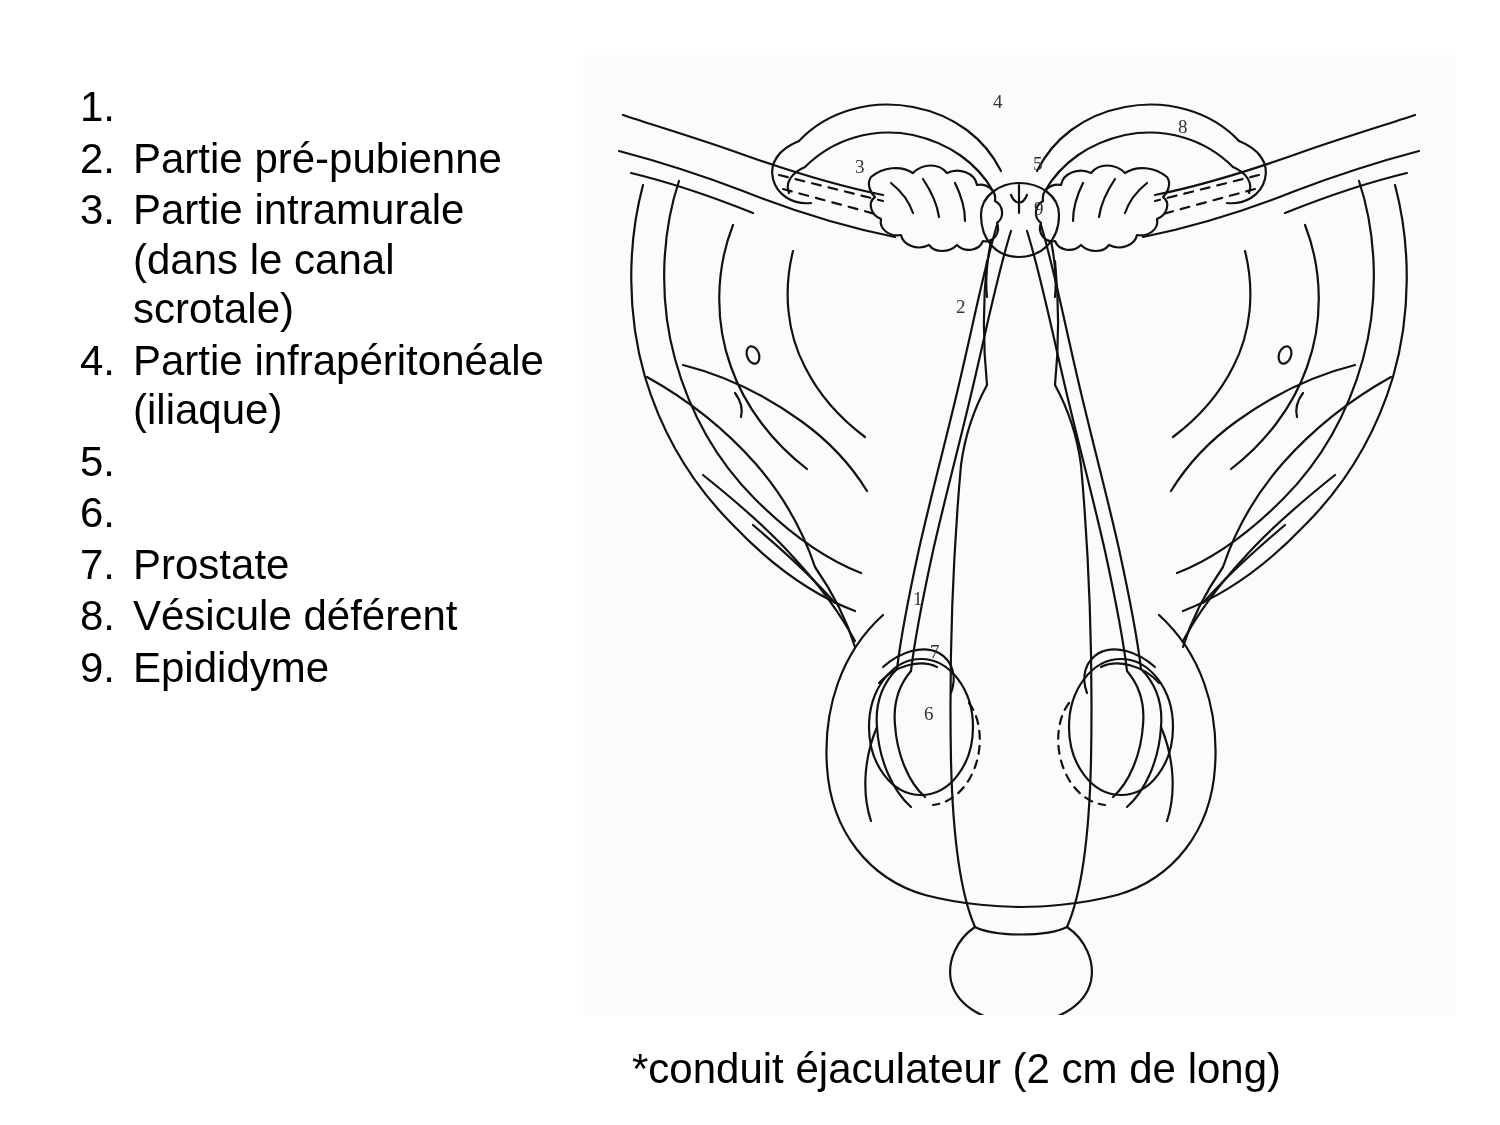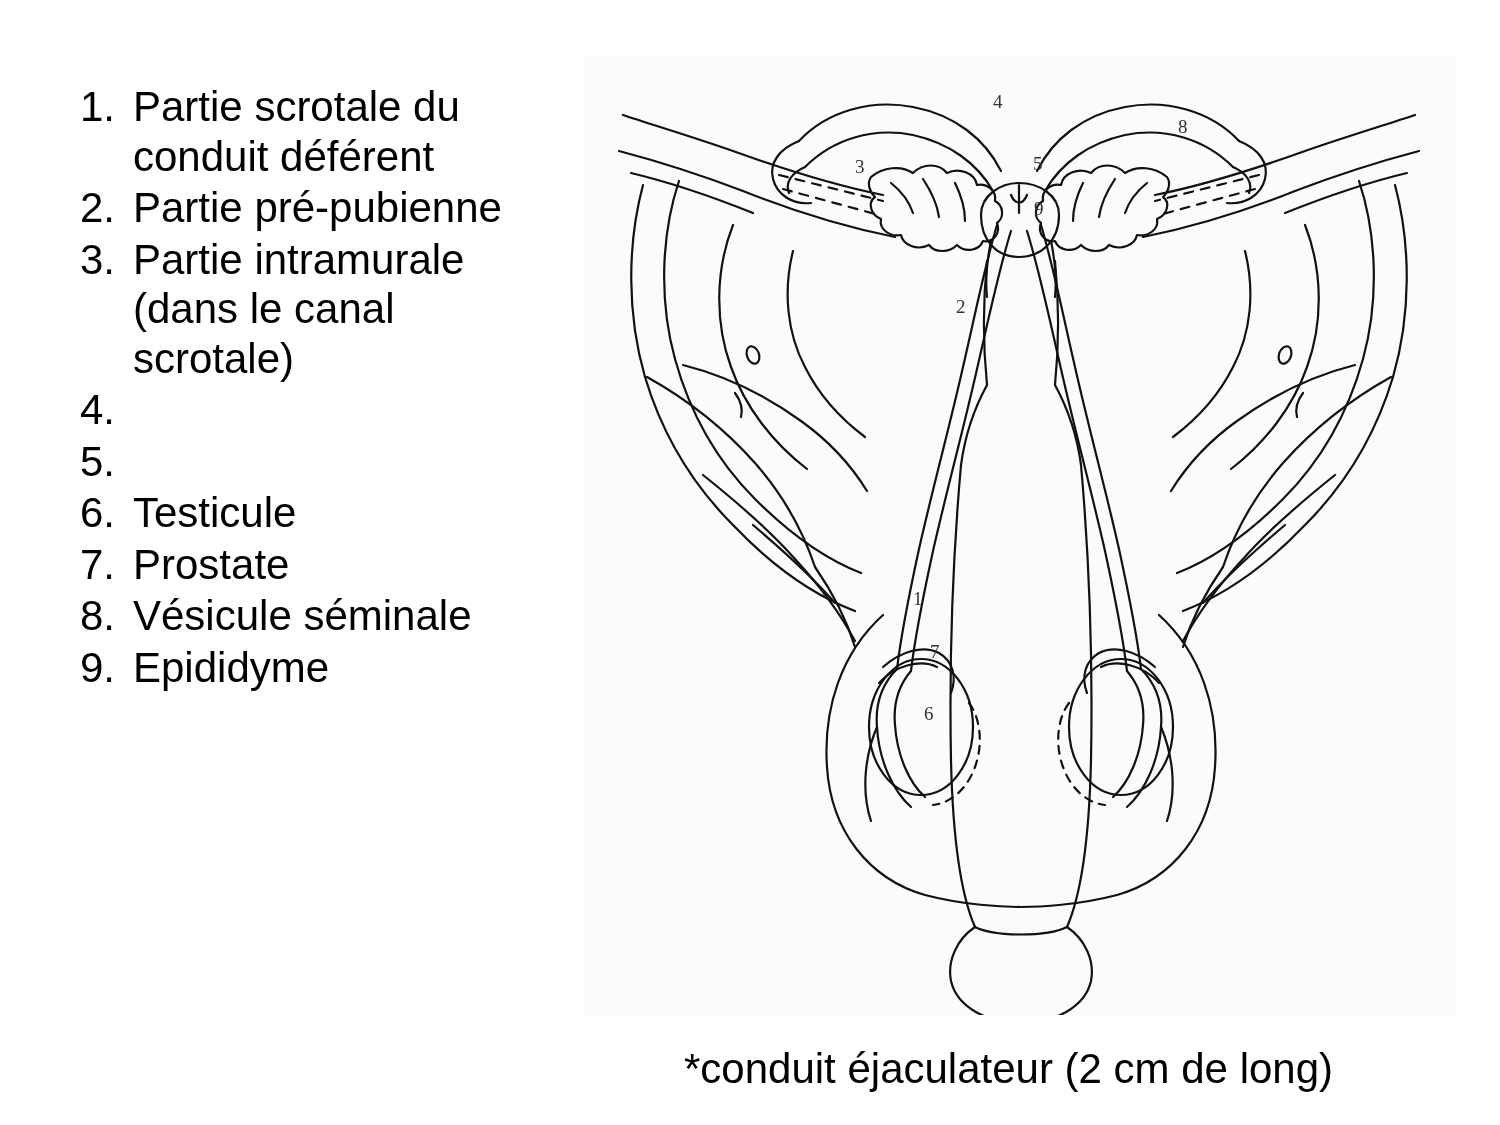--- a/index.html
+++ b/index.html
@@ -66,62 +66,61 @@
   }
   .fig-num {
     font-family: "Liberation Serif", serif;
     font-size: 19px;
     fill: #333333;
   }
 
   
   .footnote {
     position: absolute;
-    left: 684px;
+    left: 632px;
     top: 1046px;
     font-size: 42px;
     line-height: 1.1;
     white-space: nowrap;
   }
 </style>
 </head>
 <body>
 
 <div class="slide">
 
   <ol class="legend-list">
     <li class="legend-item">
       <span class="legend-num">1.</span>
-      <span class="legend-label">Partie scrotale du conduit déférent</span>
     </li>
     <li class="legend-item">
       <span class="legend-num">2.</span>
       <span class="legend-label">Partie pré-pubienne</span>
     </li>
     <li class="legend-item">
       <span class="legend-num">3.</span>
       <span class="legend-label">Partie intramurale (dans le canal scrotale)</span>
     </li>
     <li class="legend-item">
       <span class="legend-num">4.</span>
+      <span class="legend-label">Partie infrapéritonéale (iliaque)</span>
     </li>
     <li class="legend-item">
       <span class="legend-num">5.</span>
     </li>
     <li class="legend-item">
       <span class="legend-num">6.</span>
-      <span class="legend-label">Testicule</span>
     </li>
     <li class="legend-item">
       <span class="legend-num">7.</span>
       <span class="legend-label">Prostate</span>
     </li>
     <li class="legend-item">
       <span class="legend-num">8.</span>
-      <span class="legend-label">Vésicule séminale</span>
+      <span class="legend-label">Vésicule déférent</span>
     </li>
     <li class="legend-item">
       <span class="legend-num">9.</span>
       <span class="legend-label">Epididyme</span>
     </li>
   </ol>
 
   <div class="figure-panel">
     <svg viewBox="0 0 872 960" preserveAspectRatio="xMidYMid meet">
       <g fill="none" stroke="#111111" stroke-width="2.2" stroke-linecap="round" stroke-linejoin="round">

